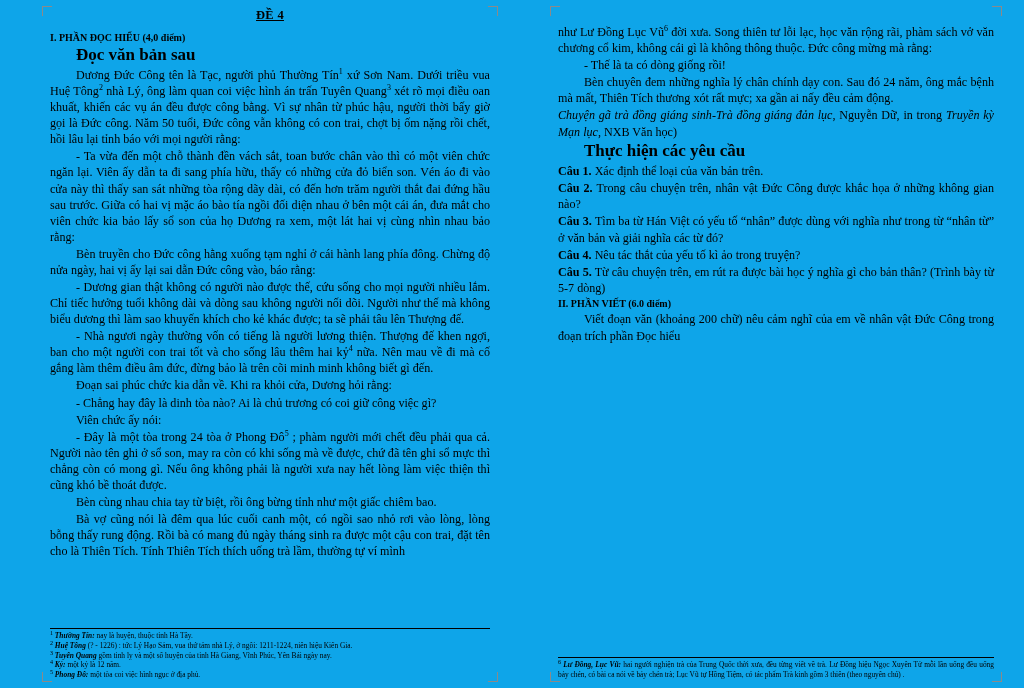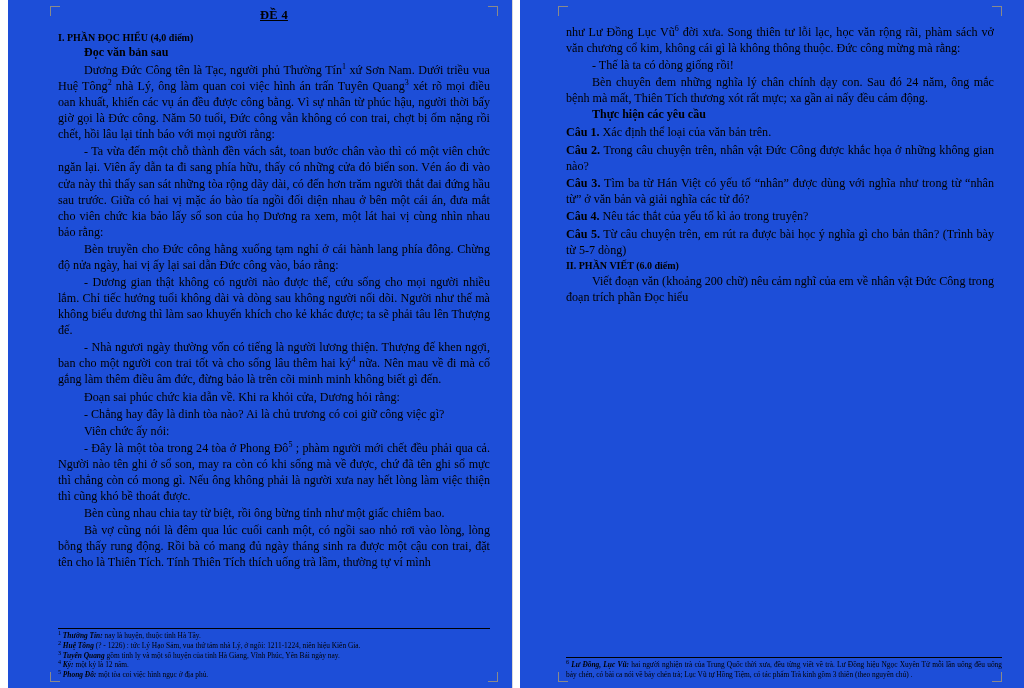--- a/index.html
+++ b/index.html
@@ -18,23 +18,22 @@
     position: relative;
     width: 1024px;
     height: 688px;
     display: flex;
   }
   .page {
     position: relative;
     width: 512px;
     height: 688px;
     box-sizing: border-box;
-    background: #1d4ed8;
+    background: #0ea5e9;
     overflow: hidden;
-    margin-left: 8px;
   }
   .page-left {
     padding: 8px 22px 4px 50px;
   }
   .page-right {
     padding: 24px 30px 4px 46px;
   }
   
   .corner {
     position: absolute;
@@ -70,21 +69,21 @@
     margin: 0 0 9px 0;
     letter-spacing: 0.3px;
   }
   .sec-head {
     font-weight: bold;
     font-size: 10px;
     margin: 0 0 2px 0;
   }
   .sub-head {
     font-weight: bold;
-    font-size: 12px;
+    font-size: 17px;
     margin: 0 0 2px 0;
     text-indent: 26px;
   }
   p.body {
     margin: 0 0 1px 0;
     font-size: 12.1px;
     line-height: 1.33;
     text-align: justify;
     text-indent: 26px;
     hyphens: none;
@@ -203,20 +202,23 @@
   <div class="page page-right">
     <div class="corner c-tl"></div>
     <div class="corner c-tr"></div>
     <div class="corner c-bl"></div>
     <div class="corner c-br"></div>
 
     <p class="body noind">như Lư Đồng Lục Vũ<sup>6</sup> đời xưa. Song thiên tư lỗi lạc, học văn rộng rãi, phàm sách vở văn chương cổ kim, không cái gì là không thông thuộc. Đức công mừng mà rằng:</p>
     <p class="body">- Thế là ta có dòng giống rồi!</p>
     <p class="body">Bèn chuyên đem những nghĩa lý chân chính dạy con. Sau đó 24 năm, ông mắc bệnh mà mất, Thiên Tích thương xót rất mực; xa gần ai nấy đều cảm động.</p>
 
+    <p class="q">
+      <span class="italic">Chuyện gã trà đồng giáng sinh-Trà đồng giáng đản lục</span><span>, Nguyễn Dữ, in trong </span><span class="italic">Truyền kỳ Mạn lục</span><span>, NXB Văn học)</span>
+    </p>
 
     <div class="sub-head">Thực hiện các yêu cầu</div>
 
     <p class="q">
       <span class="lbl">Câu 1.</span><span> Xác định thể loại của văn bản trên.</span>
     </p>
     <p class="q">
       <span class="lbl">Câu 2.</span><span> Trong câu chuyện trên, nhân vật Đức Công được khắc họa ở những không gian nào?</span>
     </p>
     <p class="q">

